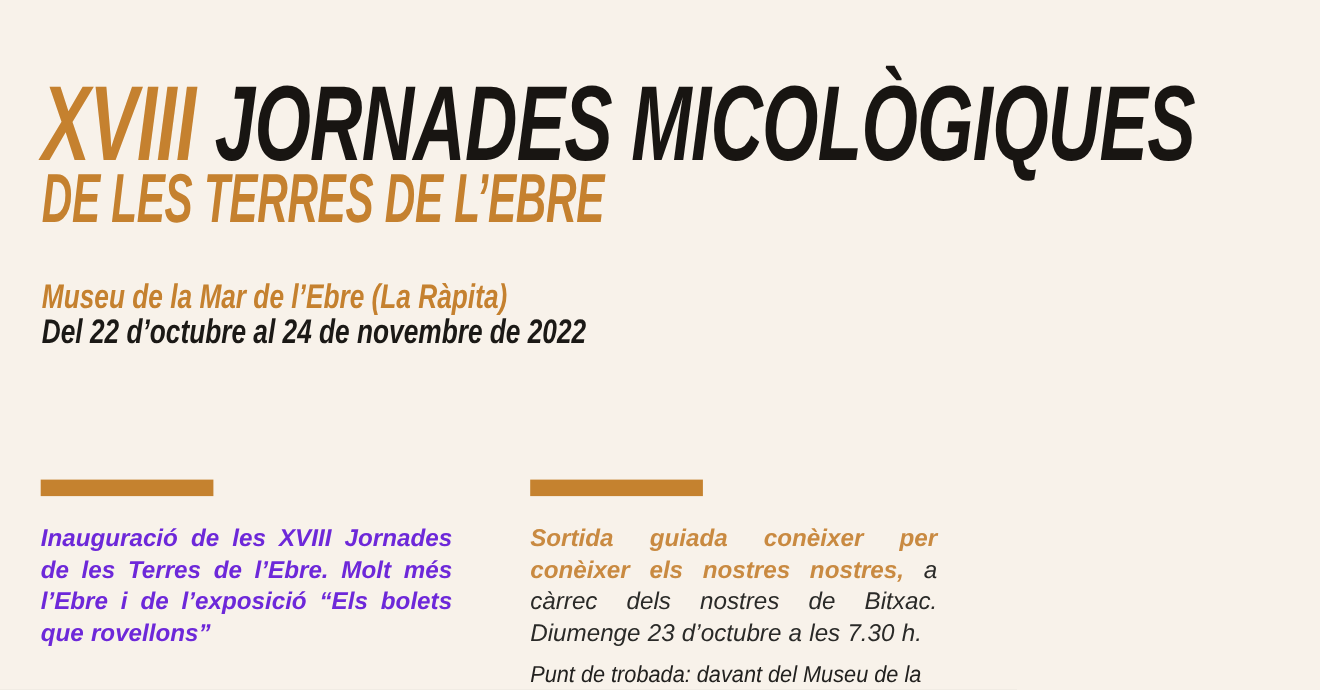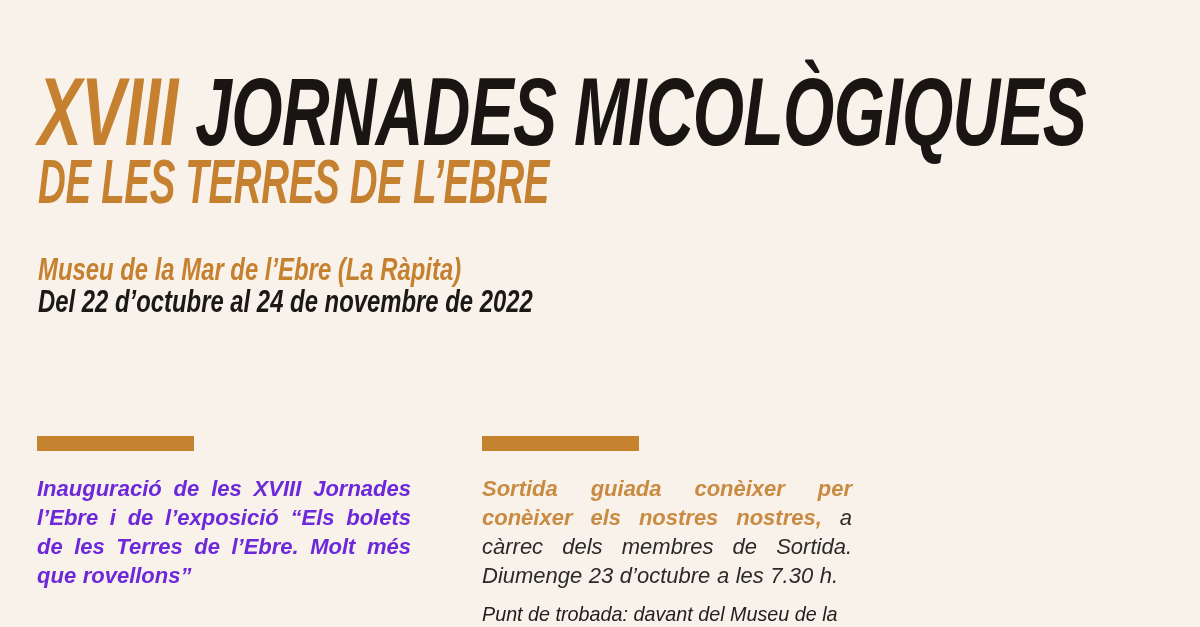--- a/index.html
+++ b/index.html
@@ -106,33 +106,33 @@
 
   <div class="title-line2">DE LES TERRES DE L’EBRE</div>
 
   <div class="venue-line">Museu de la Mar de l’Ebre (La Ràpita)</div>
   <div class="dates-line">Del 22 d’octubre al 24 de novembre de 2022</div>
 
   <div class="column left">
     <div class="section-bar"></div>
     <div class="para left-para">
       <div class="pline">Inauguració de les XVIII Jornades</div>
+      <div class="pline">de les Terres de l’Ebre. Molt més</div>
       <div class="pline">l’Ebre i de l’exposició “Els bolets</div>
-      <div class="pline">de les Terres de l’Ebre. Molt més</div>
       <div class="pline last">que rovellons”</div>
     </div>
   </div>
 
   <div class="column right">
     <div class="section-bar"></div>
     <div class="para">
       <div class="pline accent-bold">Sortida guiada conèixer per</div>
       <div class="pline">
         <span class="accent-bold">conèixer els nostres nostres,</span>
         <span class="body-text">a</span>
       </div>
-      <div class="pline body-text">càrrec dels membres de Sortida.</div>
+      <div class="pline body-text">càrrec dels nostres de Bitxac.</div>
       <div class="pline last body-text">Diumenge 23 d’octubre a les 7.30 h.</div>
     </div>
     <div class="meeting-line">Punt de trobada: davant del Museu de la</div>
   </div>
 
 </div>
 
 </body></html>

